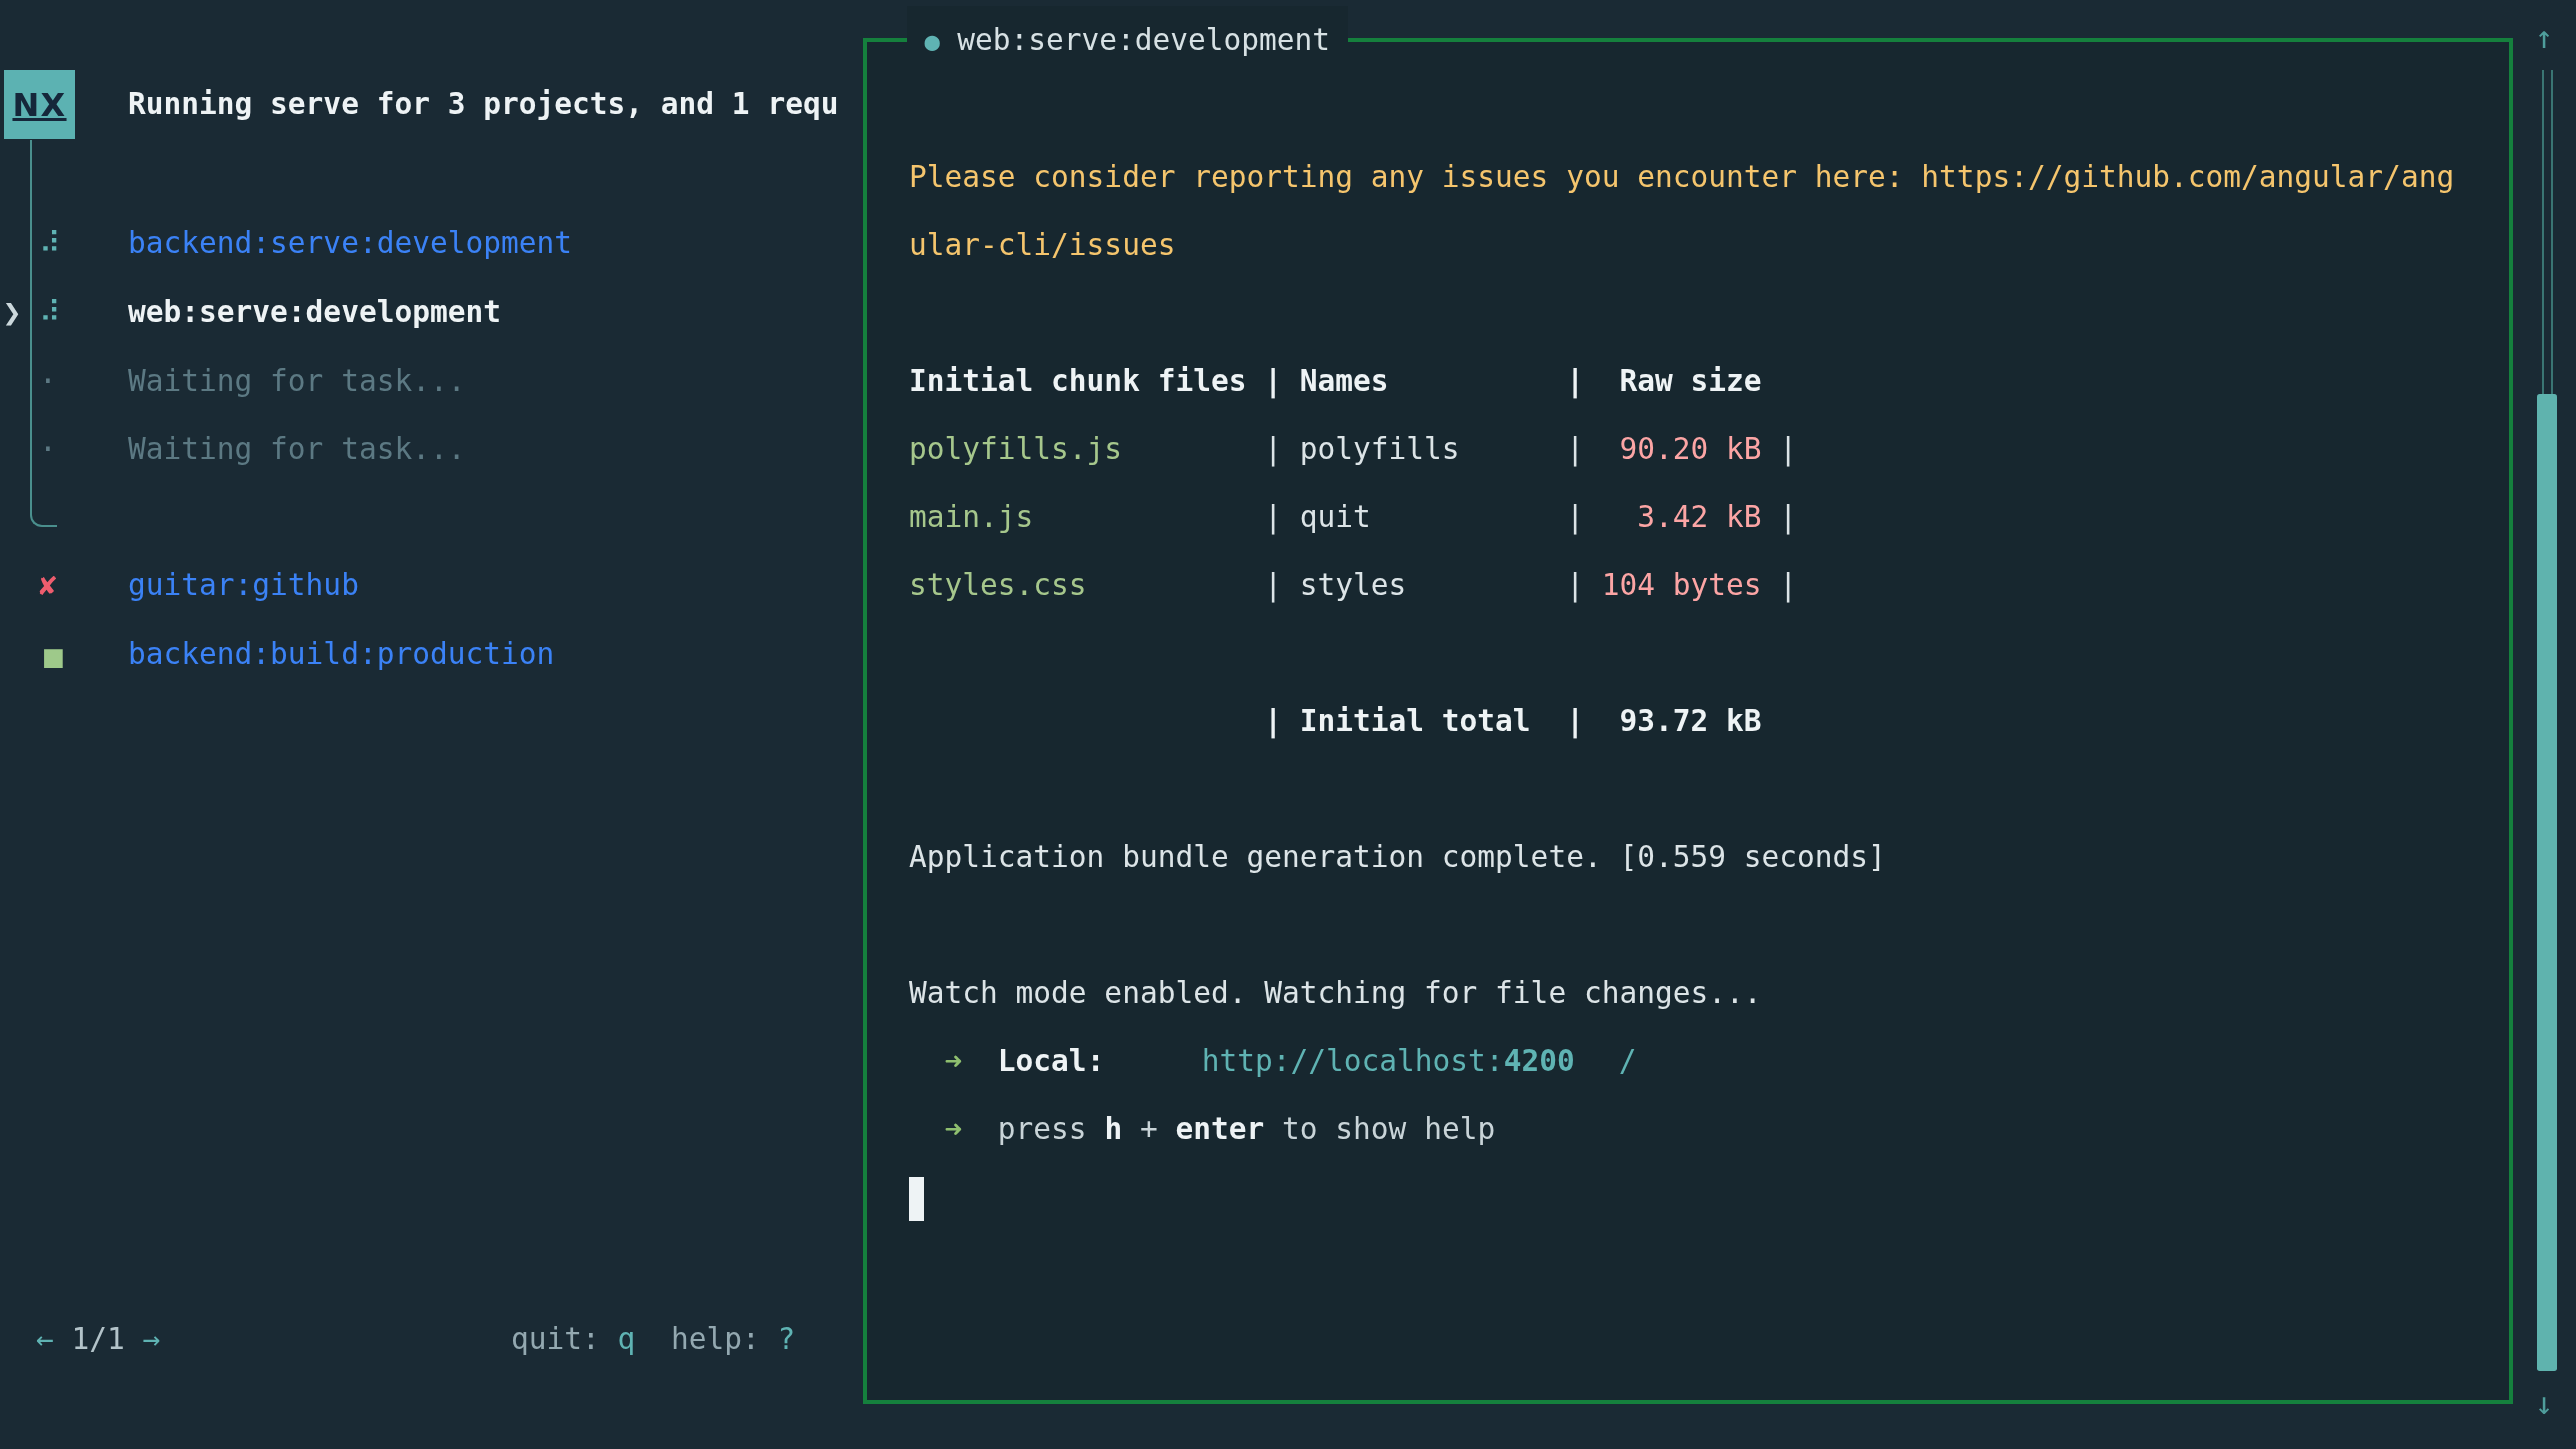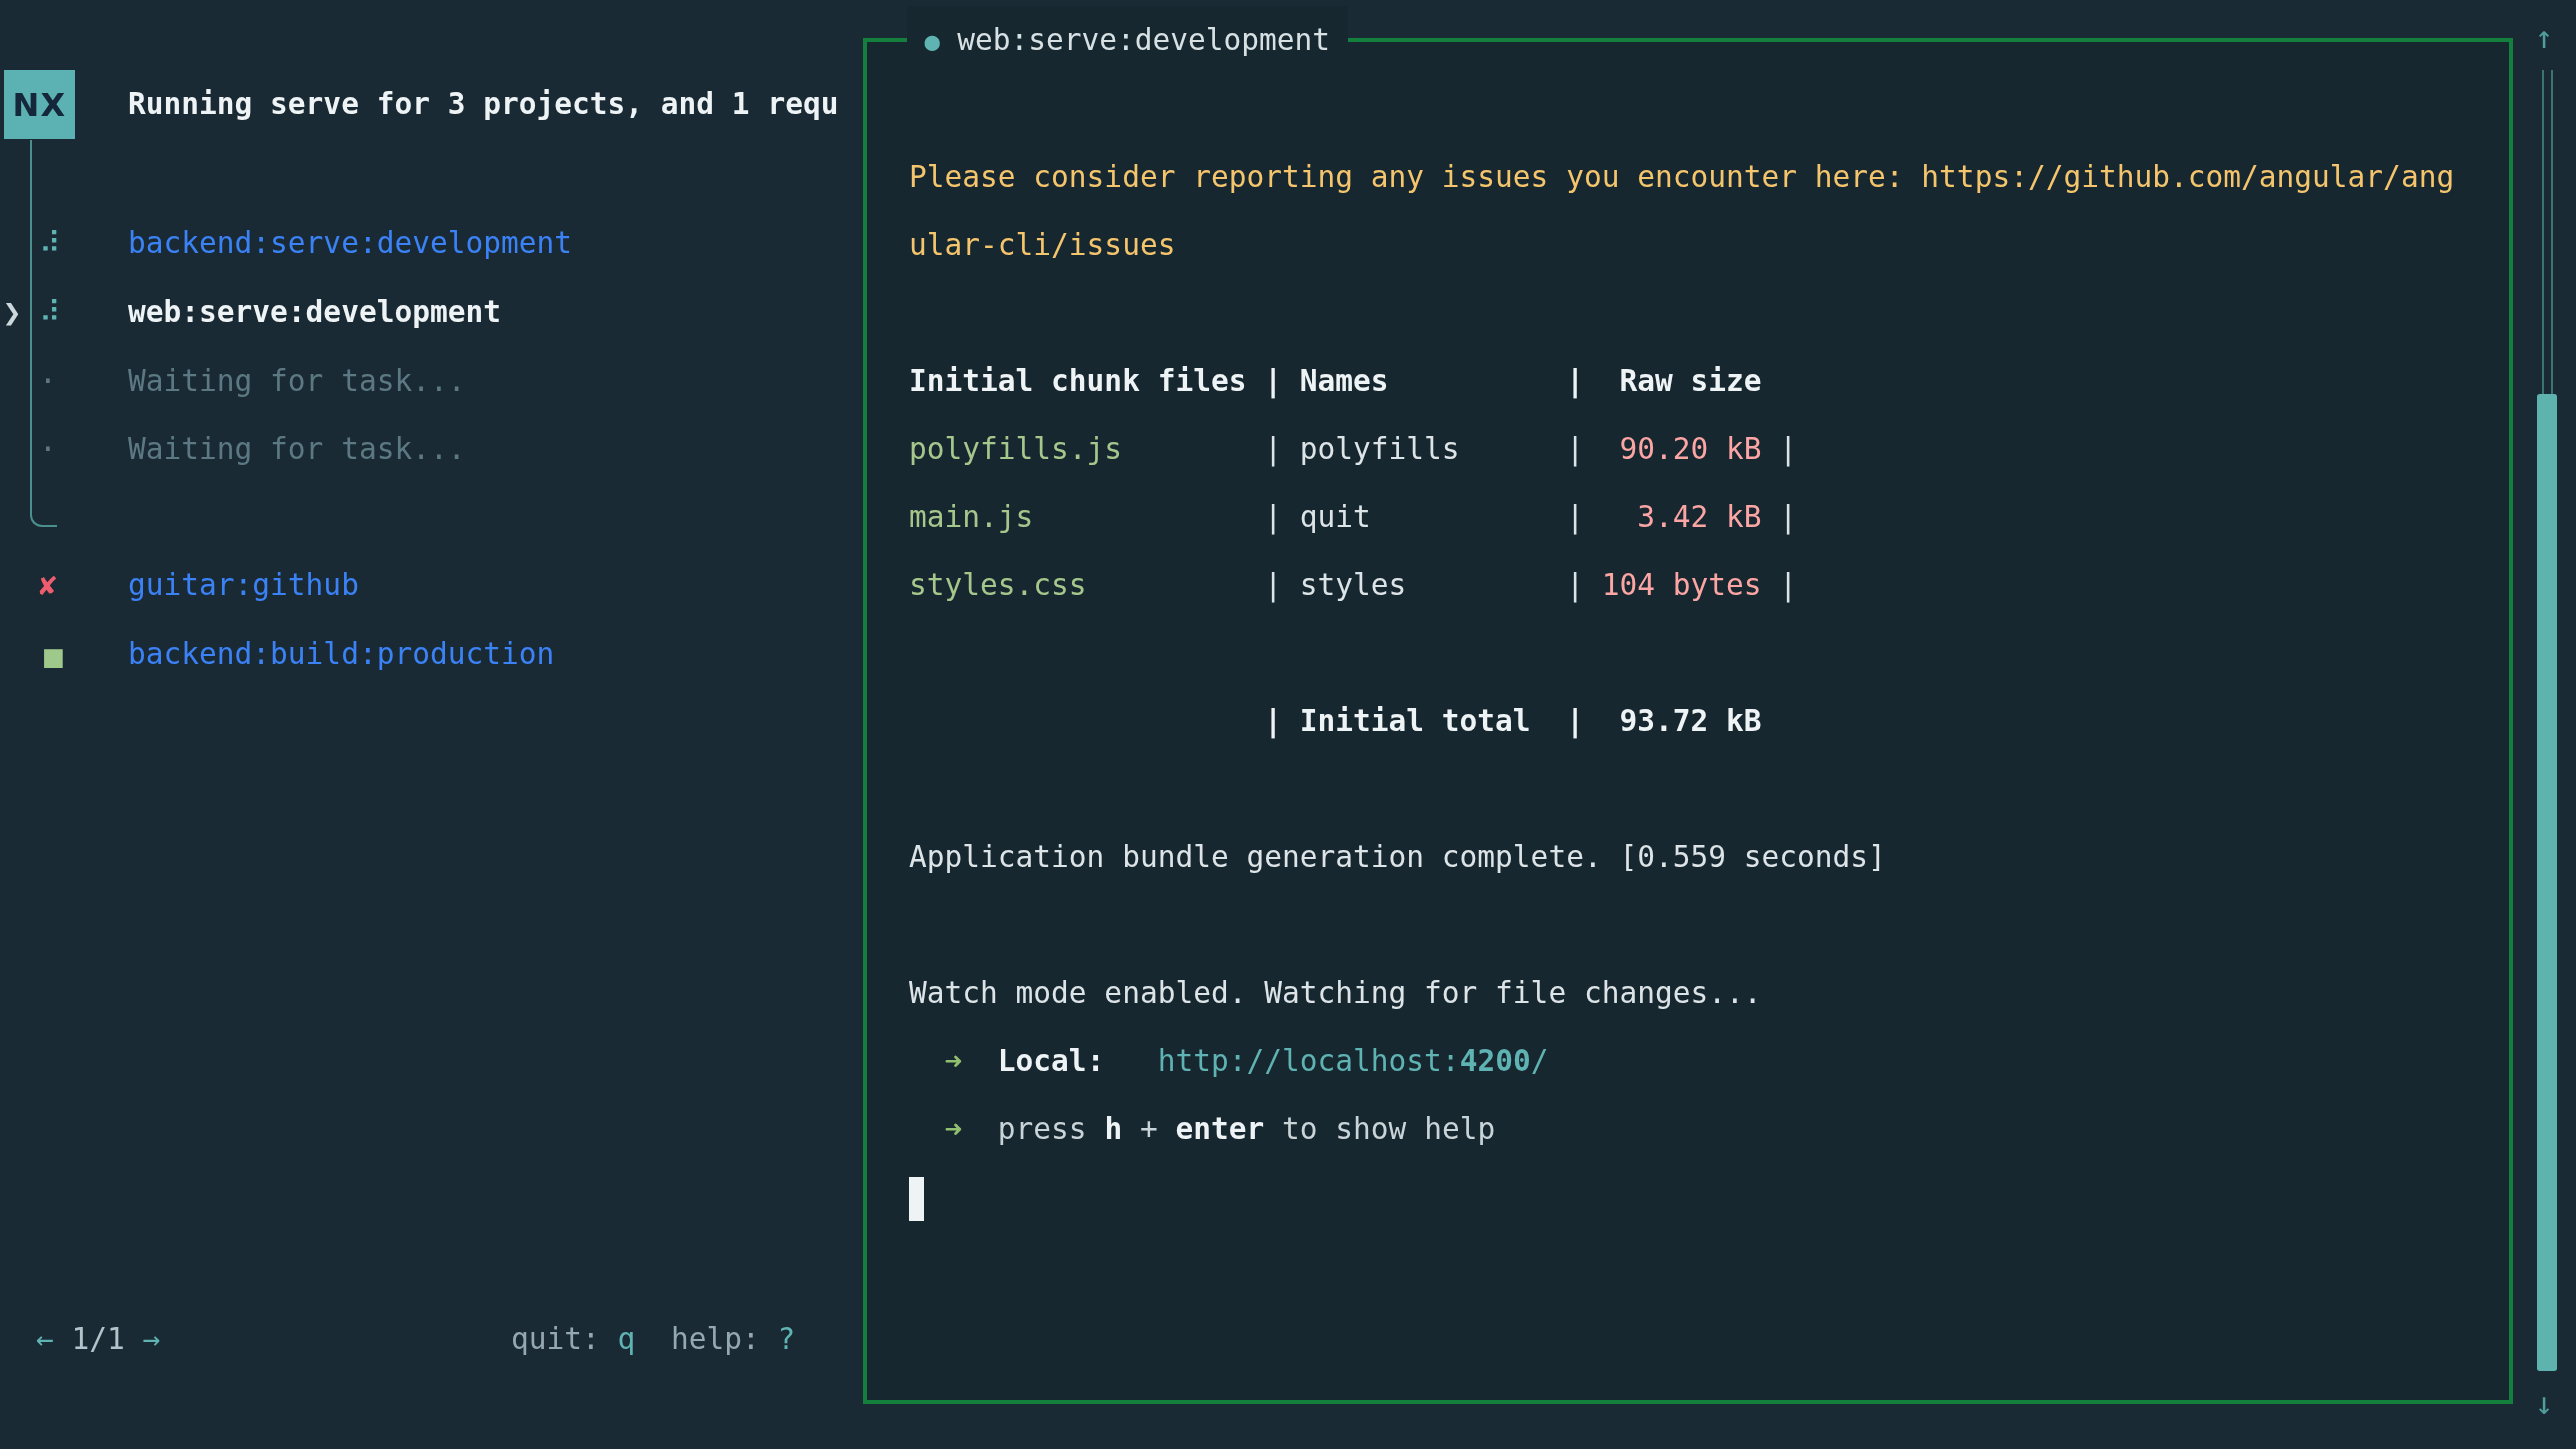--- a/index.html
+++ b/index.html
@@ -10,21 +10,21 @@
     font-size:29.5px; color:#dce4e7;
   }
   .abs{position:absolute;}
 
   
   .sidebar{left:0;top:0;width:863px;height:1449px;overflow:hidden;}
   .nx-badge{
     left:4px;top:70px;width:71px;height:69px;background:#5cb2b2;
     color:#15273a;font-family:"DejaVu Sans","Liberation Sans",sans-serif;
     font-weight:bold;font-size:32px;letter-spacing:1.3px;
-    display:flex;align-items:center;justify-content:center;
+    display:flex;align-items:center;justify-content:center;text-decoration:underline;
   }
   .app-title{left:128px;top:70px;height:69px;line-height:69px;
     font-weight:bold;color:#eef3f5;white-space:nowrap;}
   .tree-line{left:29.5px;top:140px;width:25.5px;height:385px;
     border-left:2px solid #4a8f8d;border-bottom:2px solid #4a8f8d;
     border-bottom-left-radius:12px;}
   .task-row{left:0;width:863px;height:68px;line-height:68px;}
   .task-row .chevron{position:absolute;left:2.7px;font-weight:bold;font-size:31px;color:#ccd8dc;}
   .task-row .t-icon{position:absolute;left:39px;}
   .task-row .t-label{position:absolute;left:128px;white-space:nowrap;}
@@ -49,21 +49,21 @@
   .panel-title .dot{color:#5fb3b3;font-size:25.5px;margin-right:17.4px;}
   .panel-body{left:42px;top:101px;right:27px;}
   .line{height:68px;line-height:68px;white-space:pre;overflow:hidden;}
   .yellow{color:#f5c56d;}
   .bold-w{color:#eef3f5;font-weight:bold;}
   .file{color:#a6c78c;}
   .size{color:#fca5a5;}
   .plain{color:#dce4e7;}
   .dim-t{color:#c9d4d8;}
   .g-arrow{color:#8fbf6f;}
-  .url{color:#5fb3b3;}
+  .url{color:#5fb3b3;margin-left:44px;}
   .url-b{color:#5fb3b3;font-weight:bold;}
   .cursor{display:inline-block;width:14.8px;height:44px;background:#eef3f5;vertical-align:middle;}
 
   
   .sb-arrow{left:2520px;width:48px;height:67px;line-height:67px;
     text-align:center;font-size:31px;color:#4f9e9c;}
   .sb-track{left:2542px;top:70px;width:6.7px;height:1301px;
     border-left:2px solid #3a7573;border-right:2px solid #3a7573;}
   .sb-thumb{left:2537px;top:394px;width:20px;height:977px;
     background:#5fb3ae;border-radius:2.7px;}

